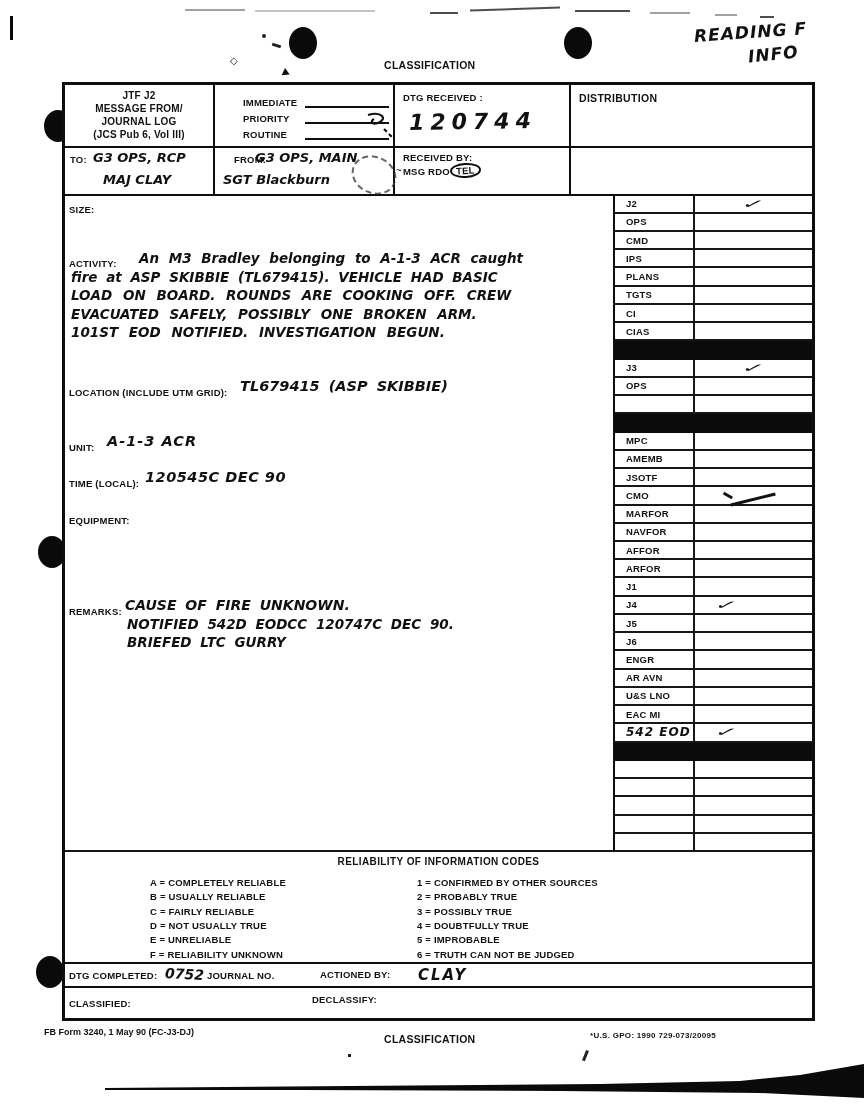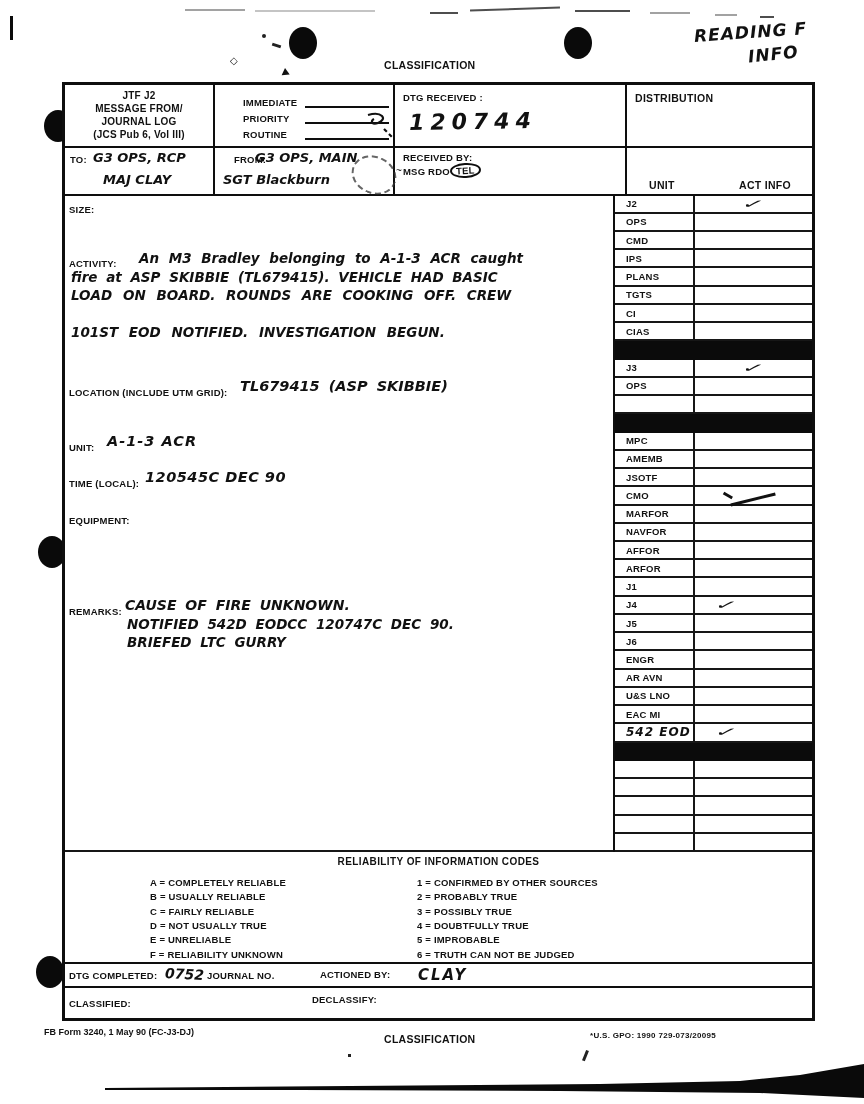--- a/index.html
+++ b/index.html
@@ -23,21 +23,21 @@
   }
   .band{display:flex; flex-direction:row; box-sizing:border-box; position:relative;}
   .band1{height:63px; border-bottom:2.5px solid #0e0e0e;}
   .band2{height:48px; border-bottom:2.5px solid #0e0e0e;}
   .bandMain{height:659px;}
   .bandRel{height:111px; border-bottom:2.5px solid #0e0e0e; position:relative;}
   .bandDtg{height:22px; border-bottom:2px solid #0e0e0e; position:relative;}
   .bandCls{height:30px; position:relative;}
   .c1{width:150px; border-right:2px solid #0e0e0e;}
   .c2{width:180px; border-right:2px solid #0e0e0e;}
-  .c3{width:232px; border-right:2.5px solid #0e0e0e;}
+  .c3{width:176px; border-right:2.5px solid #0e0e0e;}
   .c4{flex:1;}
   .cell{box-sizing:border-box; position:relative;}
   .title-cell{display:flex; flex-direction:column; justify-content:center; align-items:center; text-align:center;}
   .title-cell div{font-weight:bold; font-size:10px; line-height:13px; letter-spacing:.2px;}
   .prec-cell{padding:7px 0 0 28px;}
   .prec-row{display:flex; align-items:flex-end; height:16px;}
   .prec-row .lbl{width:62px;}
   .blank-line{display:inline-block; width:84px; border-bottom:2px solid #0e0e0e; height:10px;}
   
   .main-left{width:550px; border-right:2.5px solid #0e0e0e; box-sizing:border-box;
@@ -141,38 +141,35 @@
         <span class="hw" style="position:absolute;left:40px;top:2px;font-size:13px;">G3 OPS, MAIN</span>
         <span class="hw" style="position:absolute;left:8px;top:24px;font-size:13px;text-align:center;">SGT Blackburn</span>
         <div class="scribble" style="left:136px;top:8px;width:42px;height:34px;border:2px dashed #333;border-radius:50%;transform:rotate(24deg);opacity:.75;"></div>
       </div>
       <div class="cell c3">
         <span class="lbl" style="position:absolute;left:8px;top:4px;">RECEIVED BY:</span>
         <span class="abs" style="left:1px;top:17px;font-size:10px;">~</span>
         <span class="lbl" style="position:absolute;left:8px;top:18px;">MSG RDO</span>
         <span class="lbl circle-hand" style="position:absolute;left:55px;top:15px;">TEL</span>
       </div>
-      <div class="cell c4">
-        <span class="lbl-lg" style="position:absolute;left:22px;bottom:3px;">UNIT</span>
-        <span class="lbl-lg" style="position:absolute;left:112px;bottom:3px;">ACT INFO</span>
-      </div>
     </div>
 
     <div class="band bandMain">
       <div class="main-left" id="left-rows">
 
         <div class="overlay" style="top:0px;left:4px;">
             <span class="lbl">SIZE:</span>
           </div>
         <div class="overlay" style="top:54.9px;left:4px;">
             <span class="lbl">ACTIVITY:</span>
           </div>
         <div class="overlay hw" style="top:51px;left:62px;font-size:13.5px;word-spacing:5px;margin-left:12px;">An M3 Bradley belonging to  A-1-3 ACR  caught</div>
         <div class="overlay hw" style="top:70px;left:6px;font-size:13.5px;word-spacing:4px;">fire at ASP SKIBBIE (TL679415).  VEHICLE HAD BASIC</div>
         <div class="overlay hw" style="top:88.5px;left:6px;font-size:13.5px;word-spacing:6px;">LOAD ON BOARD.  ROUNDS ARE COOKING OFF.  CREW</div>
+        <div class="overlay hw" style="top:107px;left:6px;font-size:13.5px;word-spacing:6px;">EVACUATED SAFELY, POSSIBLY ONE BROKEN ARM.</div>
         <div class="overlay hw" style="top:125.5px;left:6px;font-size:13.5px;word-spacing:6px;">101ST EOD NOTIFIED.  INVESTIGATION BEGUN.</div>
         <div class="overlay" style="top:183px;left:4px;">
             <span class="lbl">LOCATION (INCLUDE UTM GRID):</span>
           </div>
         <div class="overlay hw" style="top:179px;left:175px;font-size:14.5px;word-spacing:4px;">TL679415    (ASP SKIBBIE)</div>
         <div class="overlay" style="top:238px;left:4px;">
             <span class="lbl">UNIT:</span>
           </div>
         <div class="overlay hw" style="top:234px;left:42px;font-size:14.5px;letter-spacing:1px;">A-1-3 ACR</div>
         <div class="overlay" style="top:274.6px;left:4px;">

